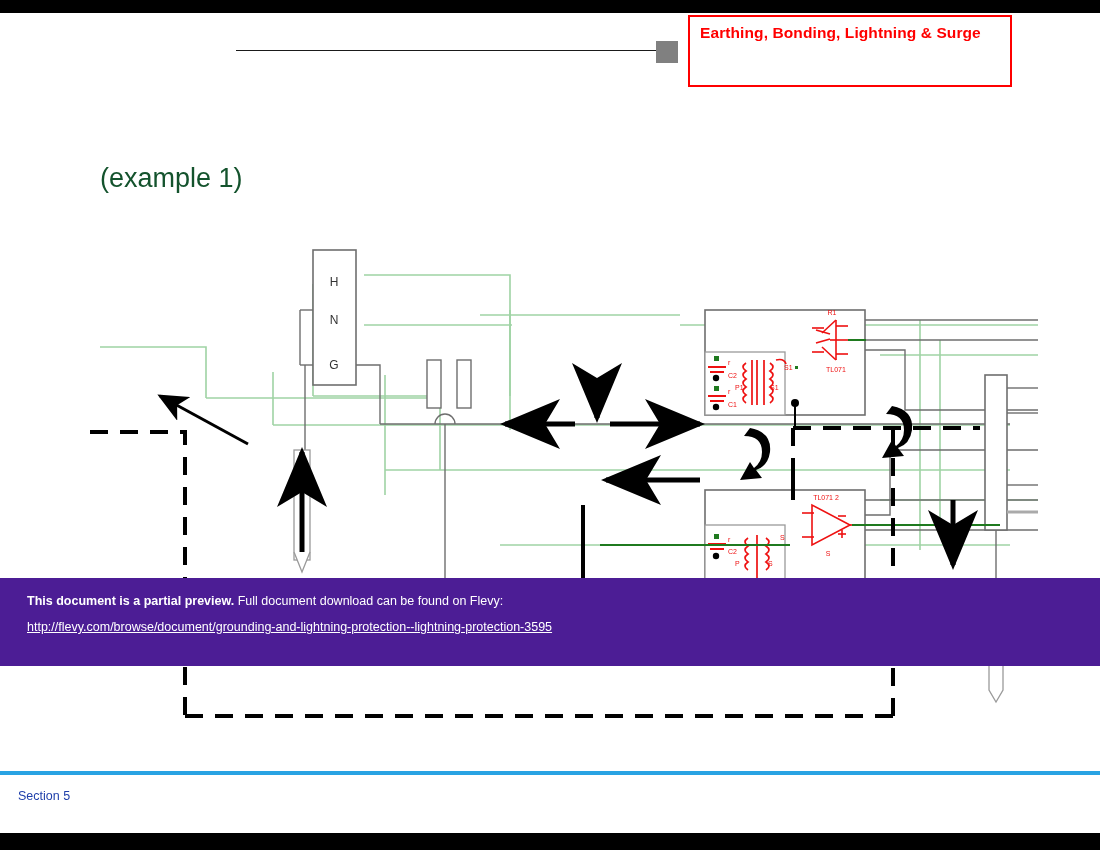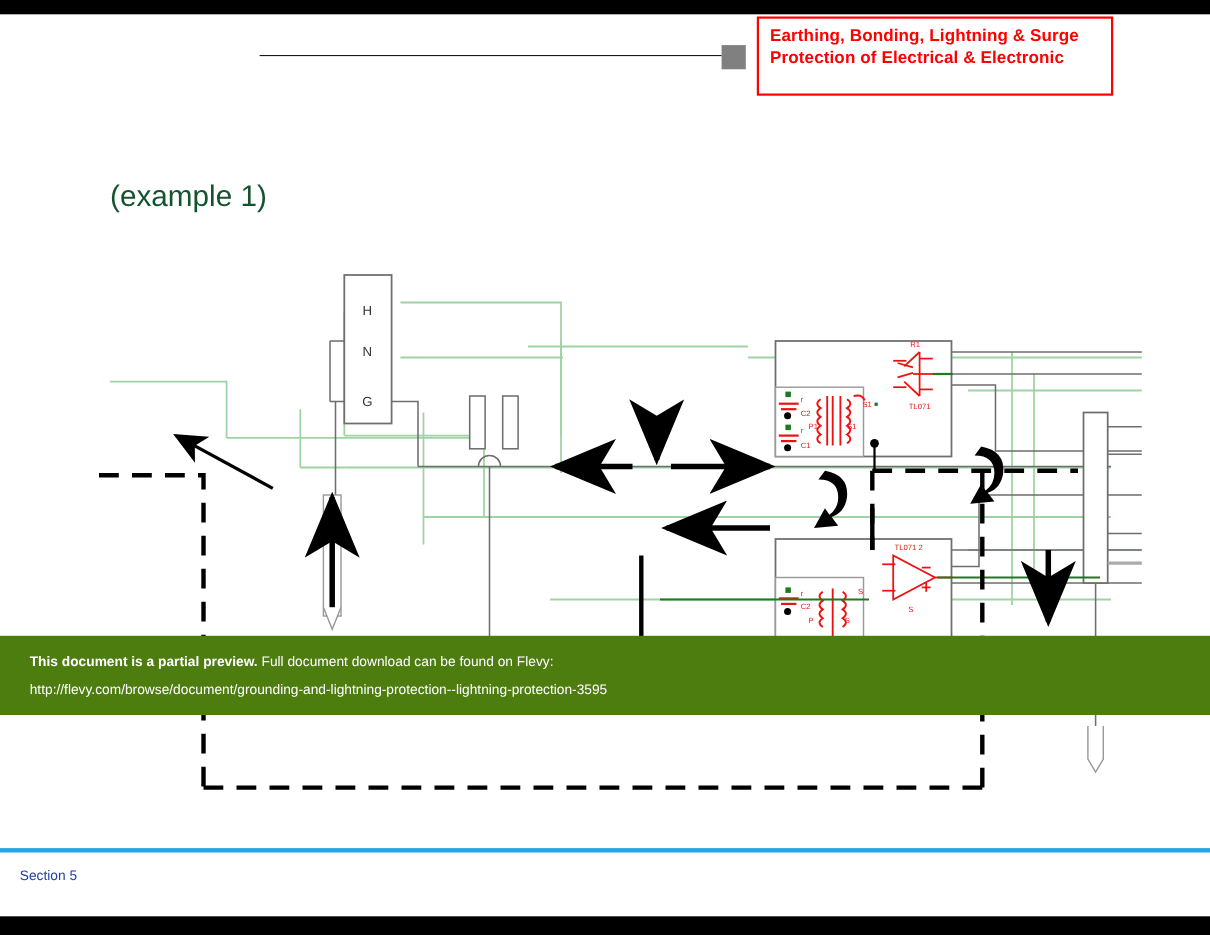--- a/index.html
+++ b/index.html
@@ -29,44 +29,43 @@
   .subtitle{position:absolute;left:100px;top:165px;color:#14532d;
             font-size:27px;font-weight:400;line-height:1;}
 
   
   .ftr-rule{position:absolute;left:0;top:771px;width:1100px;height:4px;background:#29a3e3;}
   .ftr-left{position:absolute;left:18px;top:789px;color:#1f3faa;font-size:12.5px;font-weight:normal;}
   .ftr-right{position:absolute;right:20px;top:789px;color:#1f3faa;font-size:12.5px;
              font-weight:bold;text-align:right;line-height:1.5;width:420px;}
 
   
-  .banner{position:absolute;left:0;top:578px;width:1100px;height:72px;background:#4d7c0f;}
+  .banner{position:absolute;left:0;top:578px;width:1100px;height:88px;background:#4c1d95;}
   .banner .l1{position:absolute;left:27px;top:16px;color:#fff;font-size:12.5px;}
   .banner .l1 b{font-weight:bold;}
   .banner .l2{position:absolute;left:27px;top:42px;color:#fff;font-size:12.5px;
-              }
+              text-decoration:underline;}
 
   
   .diagram{position:absolute;left:0;top:200px;width:1100px;height:560px;}
   .diagram svg{display:block;}
 </style>
 </head>
 <body>
 
 <div class="slide">
 
   <div class="bar-top"></div>
 
   <div class="hdr-line"></div>
   <div class="hdr-square"></div>
 
   <div class="hdr-box">
     <div class="inner">
       <p>Earthing, Bonding, Lightning &amp; Surge</p>
-      <p>Protection of Electrical &amp; Electronic</p>
     </div>
   </div>
 
   <div class="subtitle">(example 1)</div>
 
   <div class="diagram">
   <svg width="1100" height="560" viewBox="0 0 1100 560" xmlns="http://www.w3.org/2000/svg">
     <defs>
       <marker id="ah" markerWidth="12" markerHeight="10" refX="11" refY="5" orient="auto">
         <path d="M0,0 L12,5 L0,10 L3,5 Z" fill="#000"></path>

